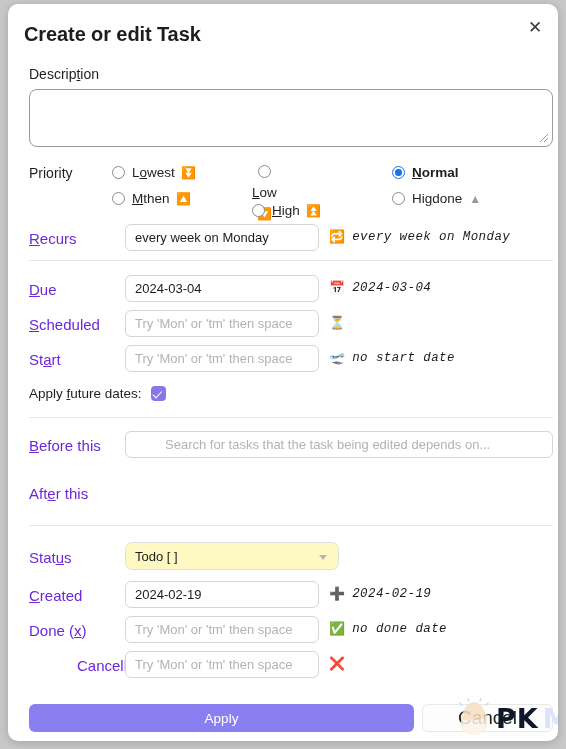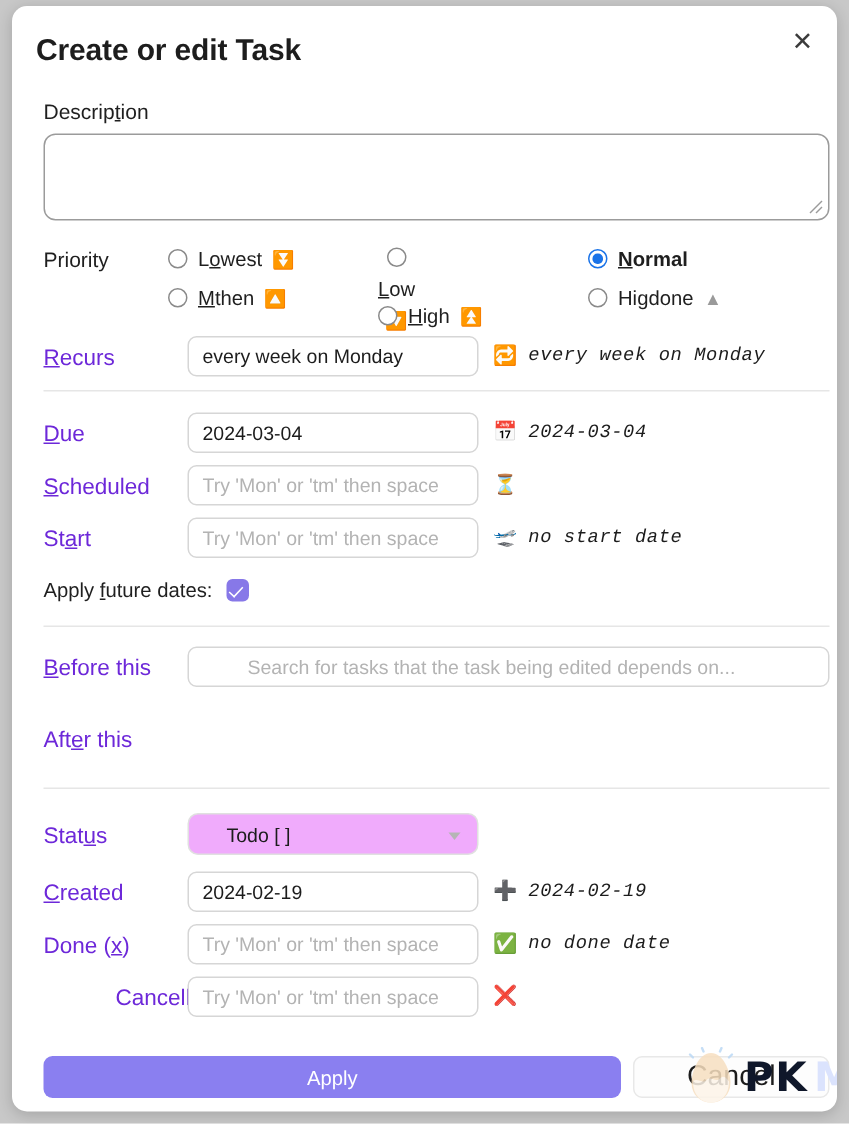--- a/index.html
+++ b/index.html
@@ -209,29 +209,29 @@
     border: solid #fff;
     border-width: 0 1.8px 1.8px 0;
     transform: rotate(43deg);
   }
 
   
   .select-box {
     position: absolute;
     left: 117px;
     top: 538px;
-    width: 194px;
+    width: 214px;
     height: 28px;
     border: 1px solid #e0e0e0;
     border-radius: 7px;
-    background: #f0abfc;
+    background: #fef9c3;
     box-sizing: border-box;
     display: flex;
     align-items: center;
-    padding: 0 25px;
+    padding: 0 9px;
     font-size: 13px;
     color: #1c1c1c;
     cursor: pointer;
   }
   .select-arrow {
     position: absolute;
     right: 11px;
     top: 12px;
     width: 0;
     height: 0;

